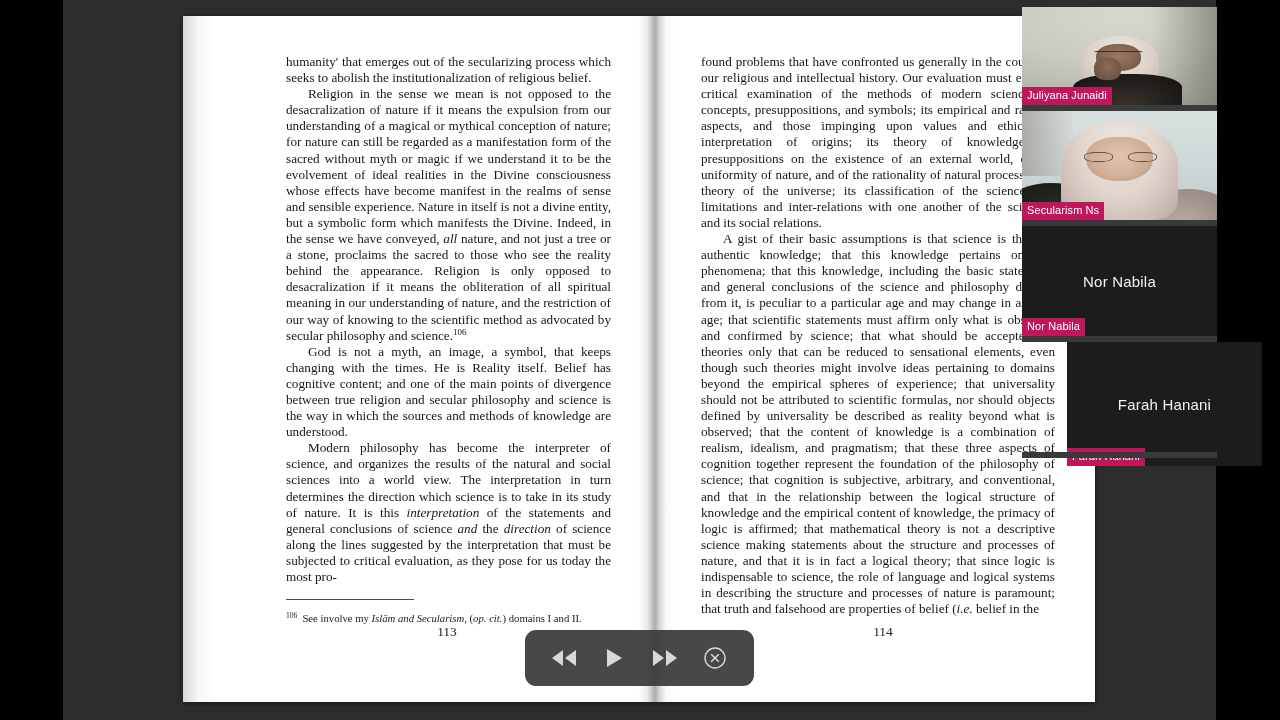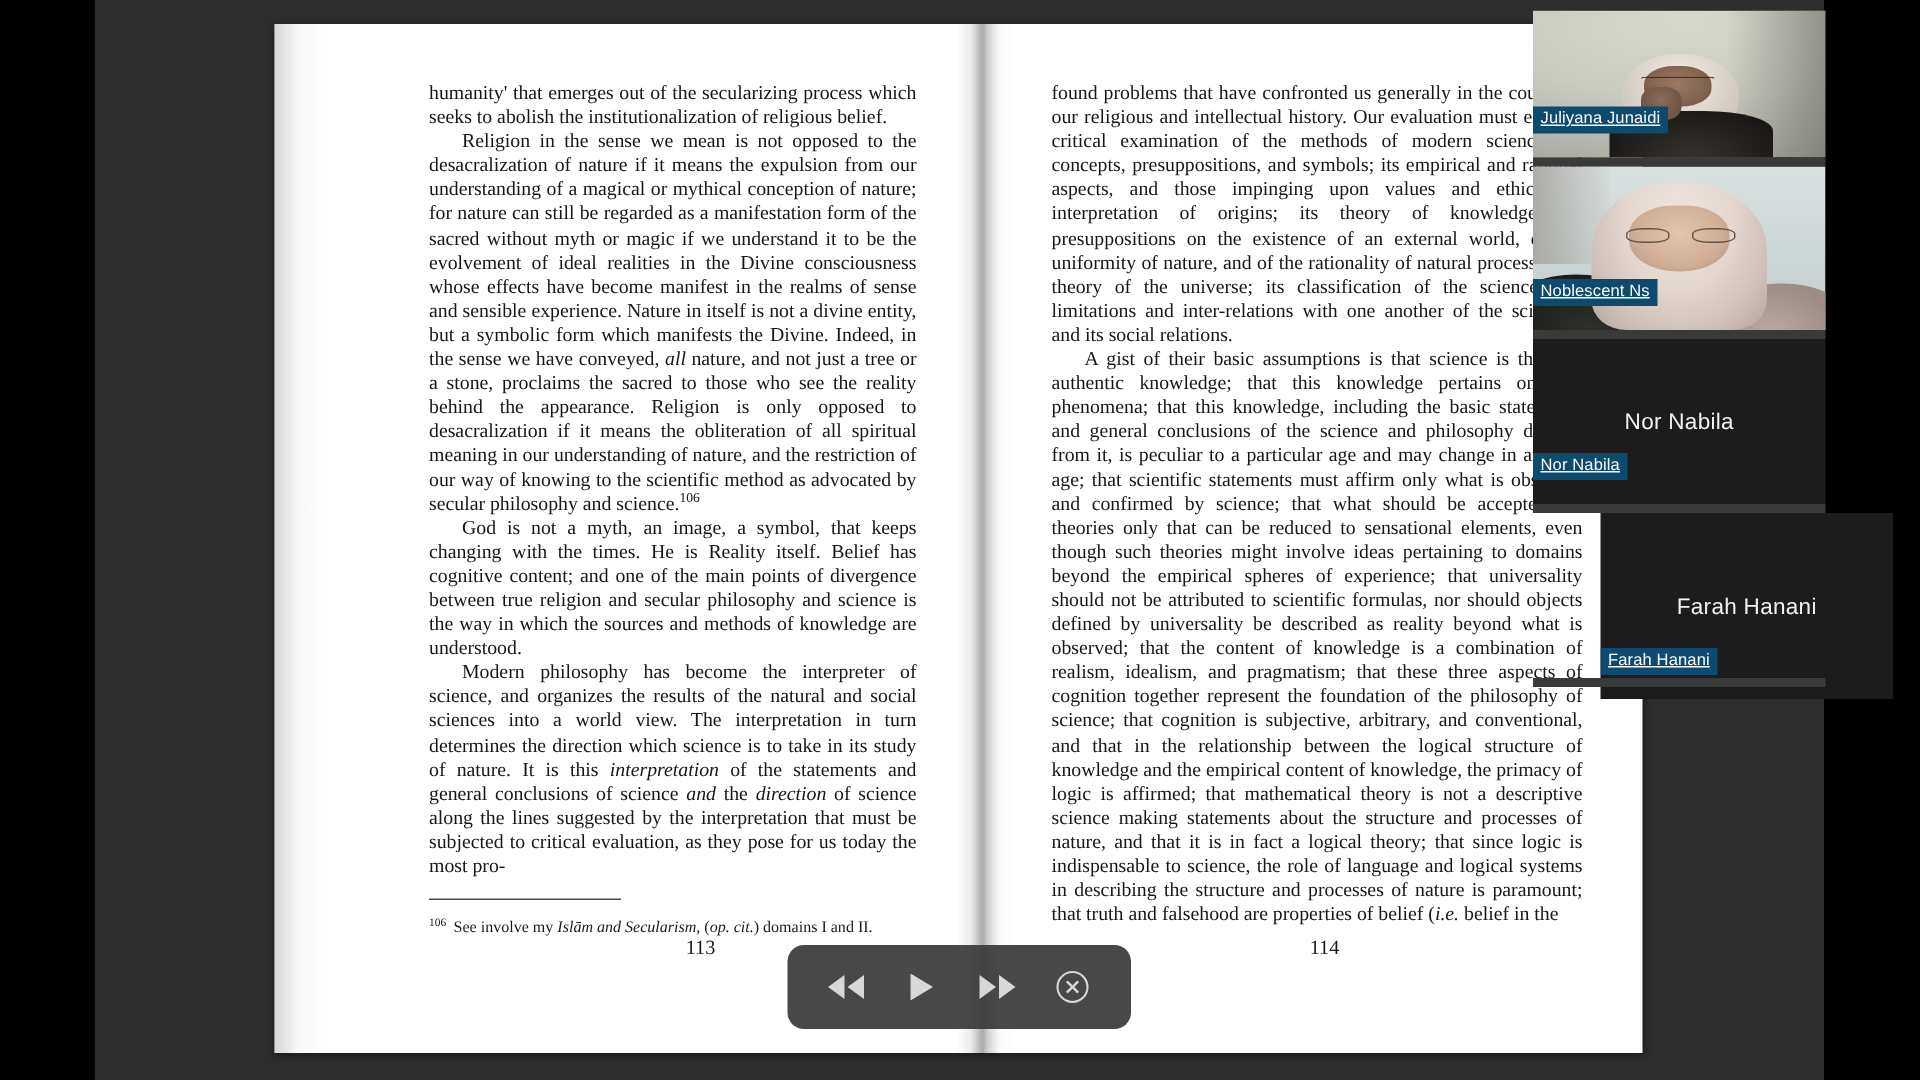--- a/index.html
+++ b/index.html
@@ -128,21 +128,21 @@
   .folio {
     position: absolute;
     bottom: 62px;
     font-family: "Liberation Serif", "DejaVu Serif", serif;
     font-size: 13.5px;
     color: #1a1a1a;
     width: 100%;
     left: 0;
     text-align: center;
   }
-  .page-left  .folio { padding-left: 58px; box-sizing: border-box; margin-left: 20px; }
+  .page-left  .folio { padding-left: 58px; box-sizing: border-box; }
   .page-right .folio { padding-left: 18px; box-sizing: border-box; margin-top: 24px; }
 
   
   .controlbar {
     position: absolute;
     left: 525px;
     top: 630px;
     width: 229px;
     height: 56px;
     background: rgba(58,58,58,0.93);
@@ -174,29 +174,28 @@
   .tile {
     position: absolute;
     left: 0;
     width: 195px;
     overflow: hidden;
     background: #1c1c1c;
   }
   .tile-name {
     position: absolute;
     left: 0;
-    bottom: 16px;
-    background: #0c4a6e;
+    bottom: 0;
+    background: #be185d;
     color: #fff;
     font-size: 11px;
     line-height: 15px;
     padding: 1px 5px 2px 5px;
     white-space: nowrap;
     letter-spacing: 0.1px;
-    text-decoration: underline;
   }
   .tile-placeholder-name {
     position: absolute;
     left: 0; top: 0;
     width: 100%; height: 100%;
     display: flex;
     align-items: center;
     justify-content: center;
     color: #f2f2f2;
     font-size: 15px;
@@ -403,21 +402,21 @@
 
     <div class="tile" style="top:111px; height:109px;">
       <div class="cam2-bg">
         <div class="cam2-wall"></div>
         <div class="cam2-shoulder-l"></div>
         <div class="cam2-shoulder-r"></div>
         <div class="cam2-hijab"></div>
         <div class="cam2-face"></div>
         <div class="cam2-glasses"></div>
       </div>
-      <div class="tile-name">Noblescent Ns</div>
+      <div class="tile-name">Secularism Ns</div>
     </div>
     <div class="tile-gap" style="top:220px;"></div>
 
     <div class="tile" style="top:226px; height:110px;">
       <div class="tile-placeholder-name">Nor Nabila</div>
       <div class="tile-name">Nor Nabila</div>
     </div>
     <div class="tile-gap" style="top:336px;"></div>
 
     <div class="tile" style="top:342px; height:124px;margin-left:45px;">

